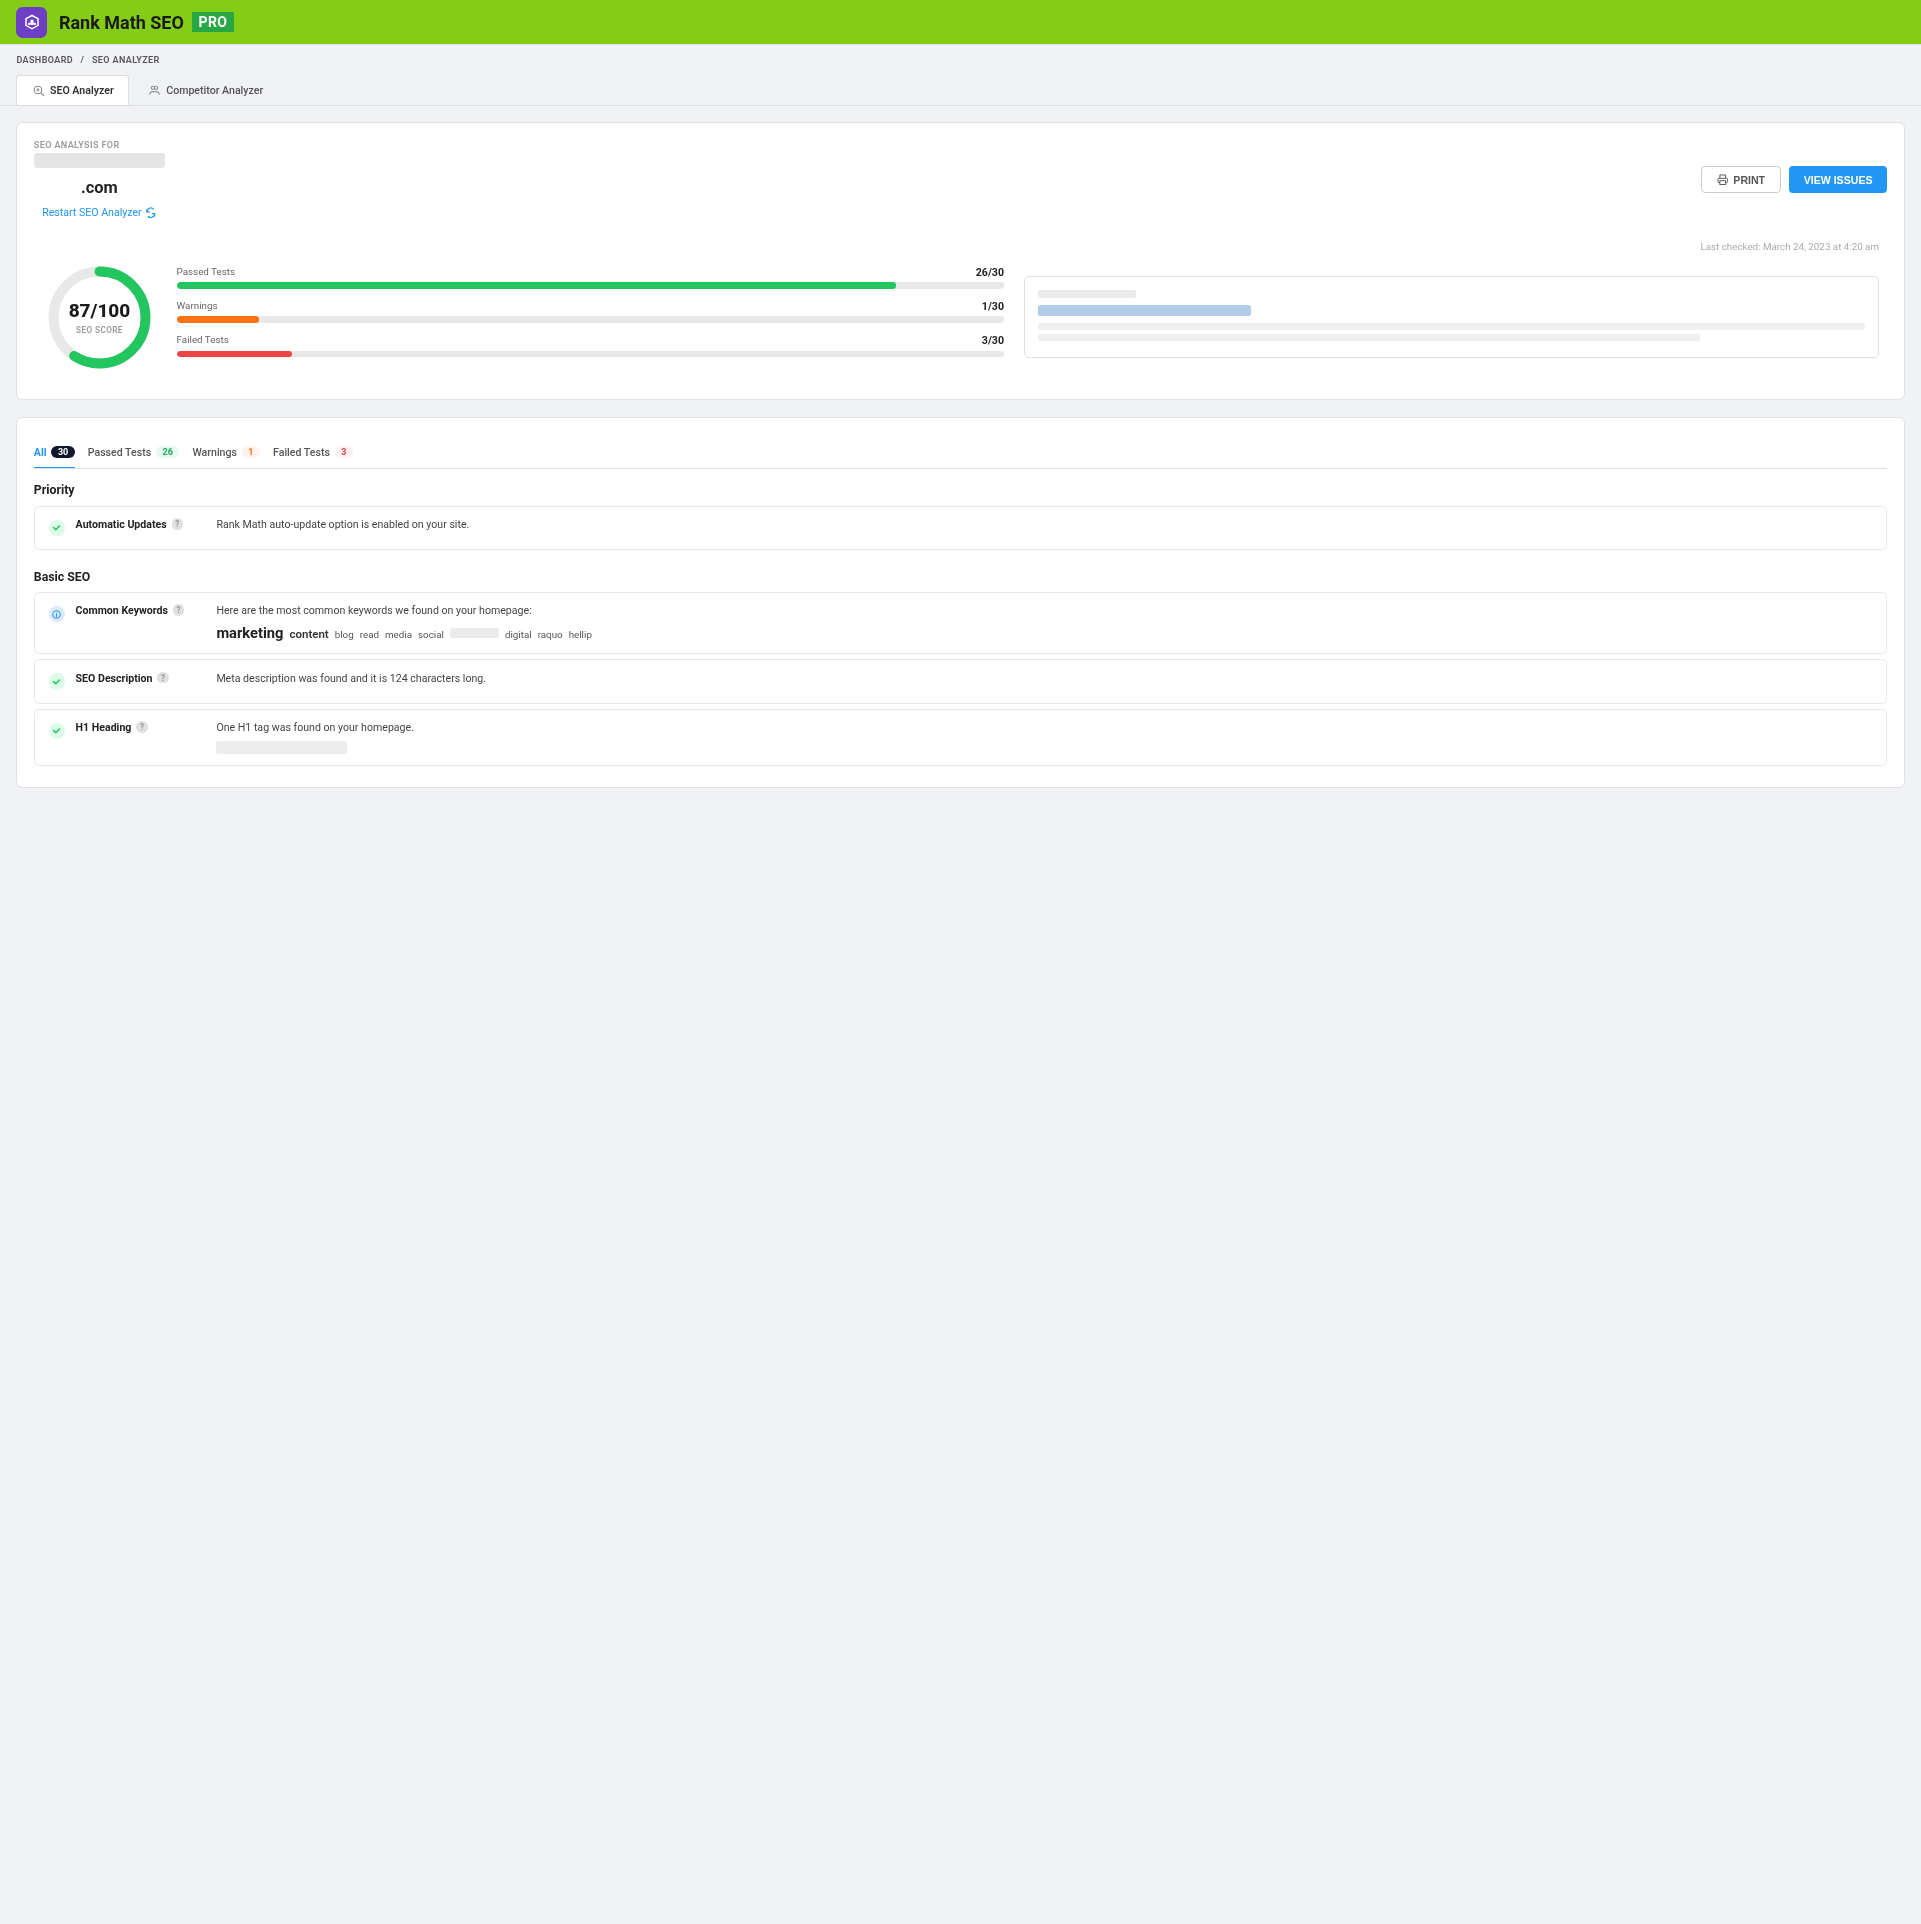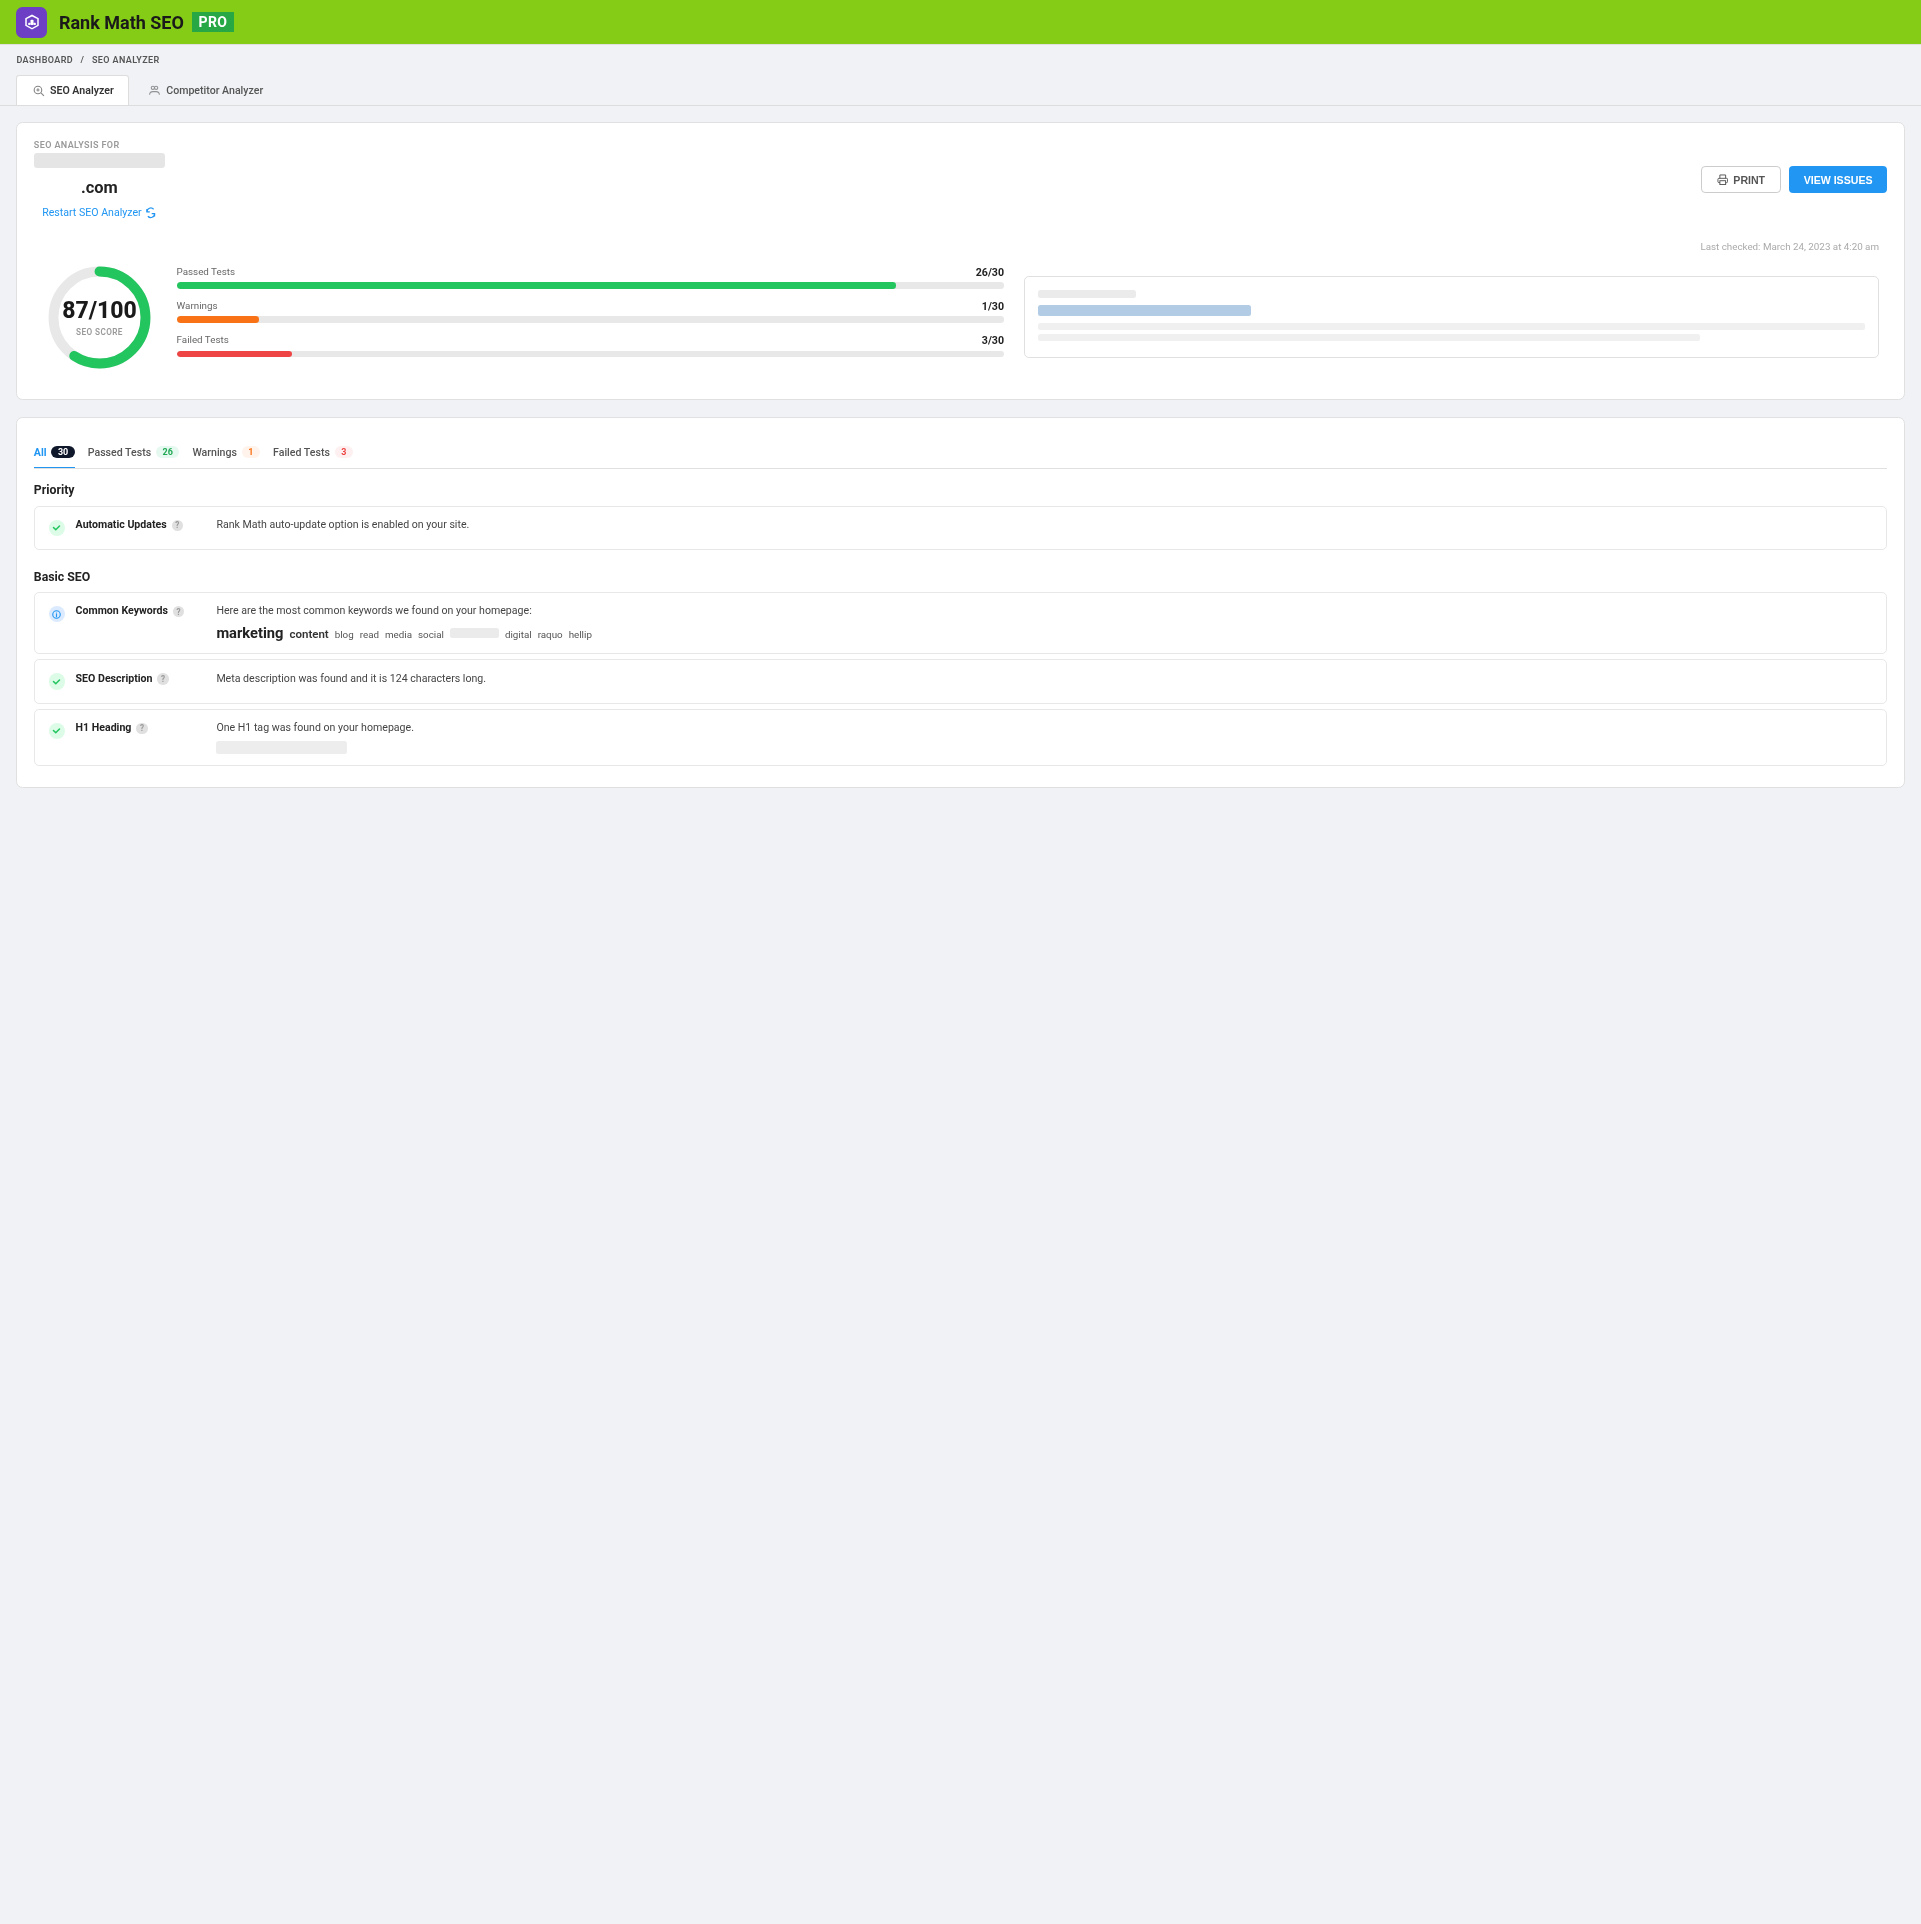--- a/index.html
+++ b/index.html
@@ -35,21 +35,21 @@
     .url-blurred { background: #ccc; border-radius: 3.3px; height: 14.7px; width: 131px; display: inline-block; opacity: 0.5; vertical-align: middle; }
     .url-com { font-size: 16.4px; font-weight: 700; color: #222; }
     .restart-link { color: #2196f3; font-size: 10.6px; cursor: pointer; display: flex; align-items: center; gap: 3.3px; text-decoration: none; }
     .btn-group { display: flex; gap: 8.2px; }
     .btn-print { border: 0.8px solid #ccc; background: #fff; color: #555; padding: 6.5px 14.7px; border-radius: 4.1px; cursor: pointer; font-size: 10.6px; font-weight: 600; display: flex; align-items: center; gap: 4.9px; }
     .btn-view-issues { background: #2196f3; color: #fff; padding: 6.5px 14.7px; border-radius: 4.1px; cursor: pointer; font-size: 10.6px; font-weight: 700; border: none; }
 
     
     .donut-wrap { position: relative; width: 115px; height: 115px; flex-shrink: 0; }
     .donut-label { position: absolute; top: 50%; left: 50%; transform: translate(-50%, -50%); text-align: center; }
-    .donut-score { font-size: 23px; font-weight: 800; color: #1a1a1a; display: block; }
+    .donut-score { font-size: 19px; font-weight: 800; color: #1a1a1a; display: block; }
     .donut-sub { font-size: 8.2px; color: #999; font-weight: 600; letter-spacing: 0.4px; }
 
     
     .stats-wrap { flex: 1; min-width: 147px; }
     .stat-row { margin-bottom: 11.5px; }
     .stat-label { font-size: 9.8px; color: #666; margin-bottom: 2.5px; display: flex; justify-content: space-between; }
     .stat-value { font-size: 10.6px; font-weight: 700; color: #222; }
     .progress-bar { height: 6.5px; background: #e8e8e8; border-radius: 3.3px; overflow: hidden; margin-top: 3.3px; }
     .progress-fill { height: 100%; border-radius: 3.3px; }
     .fill-green { background: #22c55e; }
@@ -75,21 +75,21 @@
 
     
     .section-title { font-size: 12.3px; font-weight: 700; color: #222; padding: 14.7px 0 8.2px; }
 
     
     .test-card { border: 0.8px solid #e8e8e8; border-radius: 4.9px; margin-bottom: 4.9px; background: #fff; }
     .test-row { display: flex; align-items: flex-start; padding: 11.5px 13px; gap: 9.8px; }
     .test-icon { width: 18px; height: 18px; flex-shrink: 0; display: flex; align-items: center; justify-content: center; margin-top: 0.8px; }
     .icon-check { width: 16.4px; height: 16.4px; border-radius: 50%; background: #dcfce7; display: flex; align-items: center; justify-content: center; }
     .icon-info { width: 16.4px; height: 16.4px; border-radius: 50%; background: #dbeafe; display: flex; align-items: center; justify-content: center; }
-    .test-name-wrap { display: flex; align-items: flex-end; gap: 4.9px; min-width: 131px; }
+    .test-name-wrap { display: flex; align-items: flex-start; gap: 4.9px; min-width: 131px; }
     .test-name { font-weight: 700; font-size: 10.6px; color: #222; }
     .help-icon { width: 11.5px; height: 11.5px; border-radius: 50%; background: #e0e0e0; color: #999; font-size: 8.2px; display: flex; align-items: center; justify-content: center; font-weight: 700; cursor: pointer; flex-shrink: 0; }
     .test-content { flex: 1; font-size: 10.6px; color: #444; }
     .test-desc { margin-bottom: 6.5px; }
     .code-block { background: #f5f5f5; border-radius: 3.3px; padding: 8.2px 11.5px; font-family: 'Courier New', monospace; font-size: 9.8px; color: #333; line-height: 1.6; }
     .keywords-row { display: flex; align-items: baseline; flex-wrap: wrap; gap: 6px; margin-top: 3.3px; }
     .kw-large { font-size: 14.7px; font-weight: 700; color: #222; }
     .kw-medium { font-size: 11.5px; font-weight: 600; color: #333; }
     .kw-small { font-size: 9.8px; color: #555; }
     .kw-blur { background: #ccc; height: 9.8px; width: 49px; border-radius: 2.5px; opacity: 0.4; display: inline-block; vertical-align: middle; }

